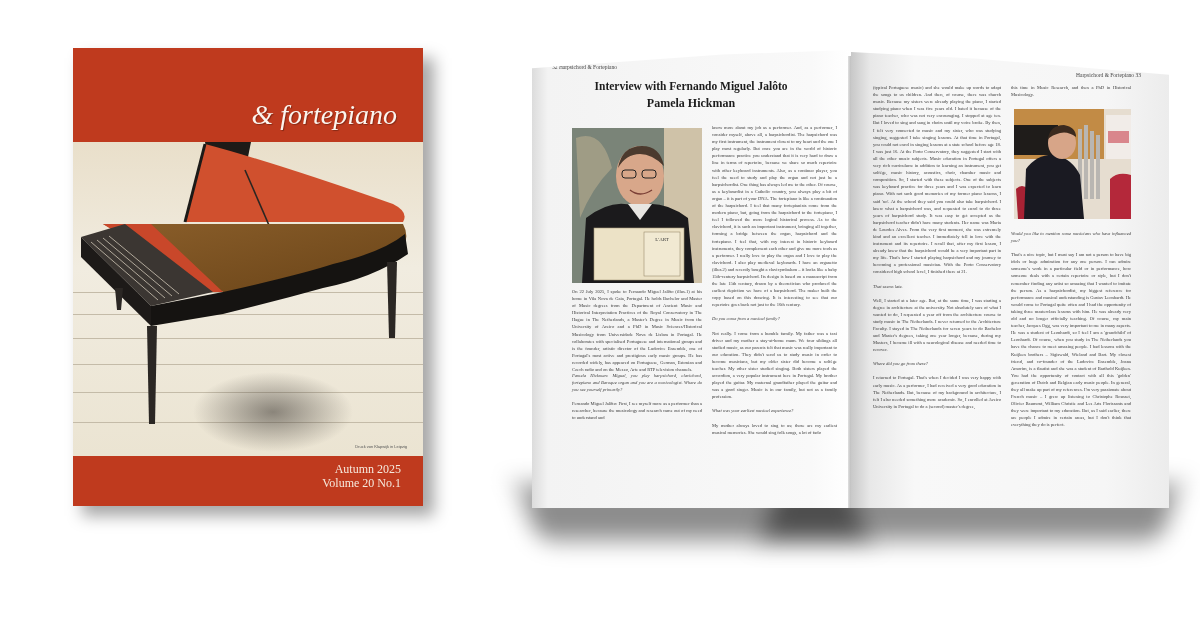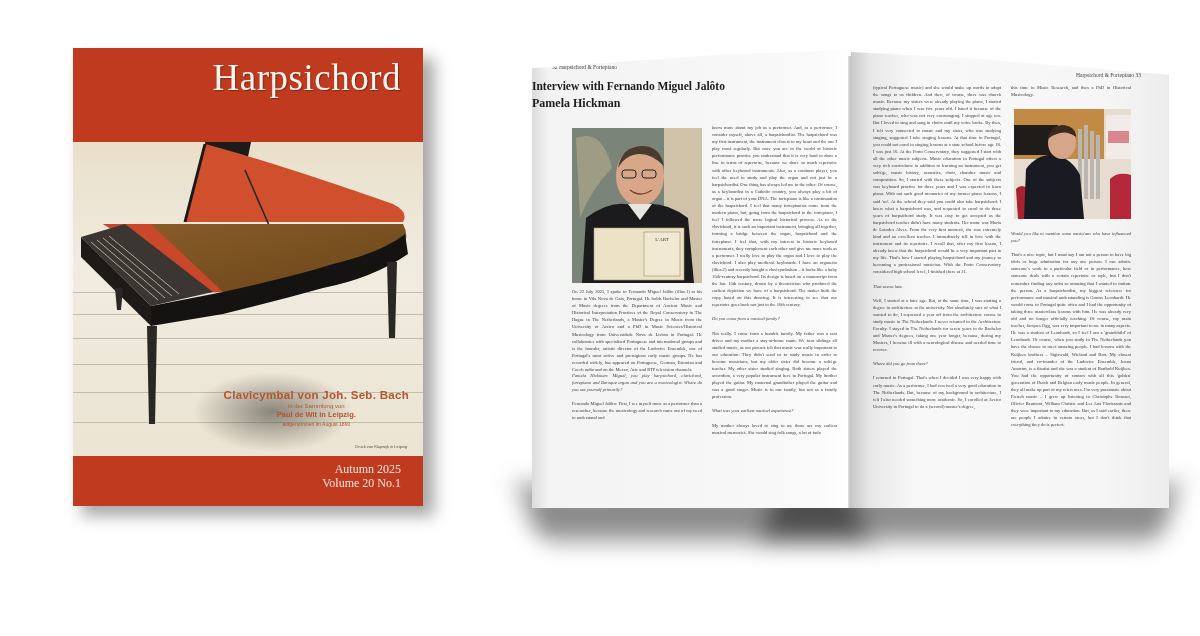--- a/index.html
+++ b/index.html
@@ -22,35 +22,35 @@
   .cover-season{position:absolute;right:22px;top:414px;font-size:12px;color:#f6e9dd;text-align:left;}
   .cover-volume{position:absolute;right:22px;top:428px;font-size:12px;color:#f6e9dd;text-align:right;}
   
   .spread-shadow-l{position:absolute;left:528px;top:485px;width:330px;height:55px;background:rgba(0,0,0,0.45);filter:blur(12px);transform:skewX(20deg);}
   .spread-shadow-r{position:absolute;left:770px;top:485px;width:400px;height:55px;background:rgba(0,0,0,0.45);filter:blur(12px);transform:skewX(-18deg);}
   .page{position:absolute;background:#f2f2f2;overflow:hidden;}
   .page-left{left:532px;top:50px;width:318px;height:458px;clip-path:polygon(0 4%,60% 1%,100% 0,100% 100%,0 100%);background:linear-gradient(90deg,#dcdcdc 0%,#f3f3f3 5%,#f7f7f7 60%,#f9f9f9 88%,#ffffff 100%);}
   .page-right{left:851px;top:52px;width:318px;height:456px;clip-path:polygon(0 0,40% 1.5%,100% 5%,100% 100%,0 100%);background:linear-gradient(90deg,#c8c8c8 0%,#e8e8e8 6%,#f8f8f8 20%,#f6f6f6 80%,#ececec 100%);}
   .spine{position:absolute;left:848px;top:56px;width:6px;height:452px;background:linear-gradient(90deg,#e0e0e0,#bfbfbf,#e8e8e8);}
   .running-head{position:absolute;font-size:5.5px;color:#444;}
-  .article-title{position:absolute;left:0;width:100%;font-weight:bold;color:#1c1c1c;}
+  .article-title{position:absolute;left:0;width:100%;text-align:center;font-weight:bold;color:#1c1c1c;}
   .col{position:absolute;font-size:4.6px;line-height:7.1px;color:#3a3a3a;text-align:justify;}
   .col p{margin:0 0 7px 0;}
   .col .q{font-style:italic;}
   .photo{position:absolute;overflow:hidden;}
   .photo-left{left:40px;top:78px;width:130px;height:155px;background:linear-gradient(160deg,#6d7c6e 0%,#8b9486 35%,#5b5246 70%,#2b2620 100%);}
   .photo-right{left:163px;top:57px;width:117px;height:110px;background:linear-gradient(180deg,#c18a3f 0%,#d9b37a 30%,#efe6d8 60%,#d6cfc5 100%);}
 </style>
 </head>
 <body>
 
 <div class="cover-shadow"></div>
 <div class="cover">
   <div class="cover-top"></div>
-  <div class="cover-title">Harpsichord</div>
+  <div class="cover-subtitle">&amp; fortepiano</div>
 
   <div class="cover-art">
     <div class="floor-line" style="top:150px"></div>
     <div class="floor-line" style="top:172px"></div>
     <div class="floor-line" style="top:196px"></div>
     <div class="floor-line" style="top:222px"></div>
     <div class="floor-line" style="top:250px"></div>
     <div class="floor-line" style="top:280px"></div>
     <svg width="350" height="314" viewBox="0 0 350 314" style="position:absolute;left:0;top:0">
       <defs>
@@ -85,26 +85,20 @@
         <line x1="36" y1="94" x2="106" y2="152"></line>
       </g>
 
       <path d="M8 95 L78 164 L78 184 L8 115 Z" fill="#1d1a18"></path>
       <path d="M78 164 L150 150 Q230 132 260 122 Q310 110 332 92 L335 112 Q300 136 250 146 Q200 160 150 172 L78 184 Z" fill="#151311"></path>
 
       <path d="M74 184 L84 184 L82 282 L76 282 Z" fill="#2b2724"></path>
       <path d="M42 146 L50 146 L48 168 L44 168 Z" fill="#2b2724"></path>
       <path d="M314 120 L324 120 L322 196 L316 196 Z" fill="#2b2724"></path>
     </svg>
-    <div class="cover-caption">
-      <div class="c1">Clavicymbal von Joh. Seb. Bach</div>
-      <div class="c2">in der Sammlung von</div>
-      <div class="c3">Paul de Wit in Leipzig.</div>
-      <div class="c4">aufgenommen im August 1890</div>
-    </div>
     <div class="cover-credit">Druck von Klapwijk in Leipzig</div>
   </div>
 
   <div class="cover-bottom"></div>
   <div class="cover-season">Autumn 2025</div>
   <div class="cover-volume">Volume 20 No.1</div>
 </div>
 
 <div class="spread-shadow-l"></div>
 <div class="spread-shadow-r"></div>

